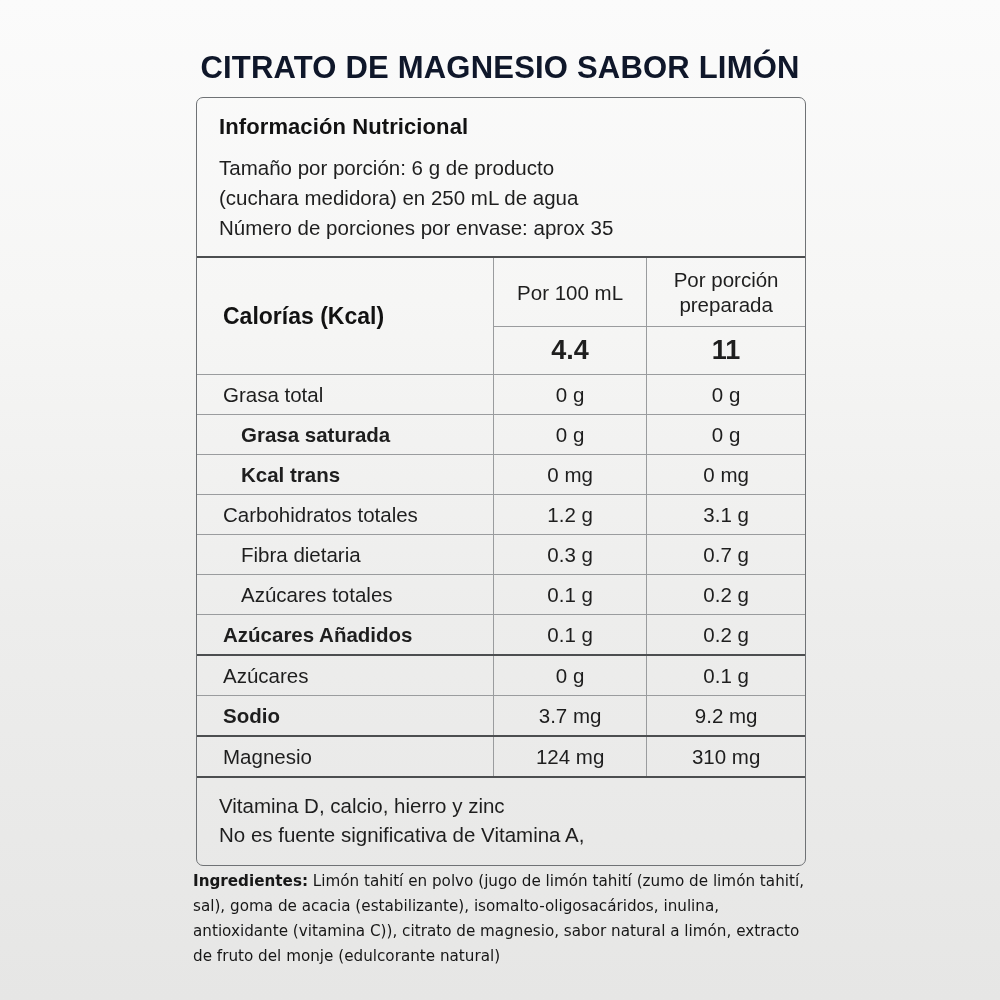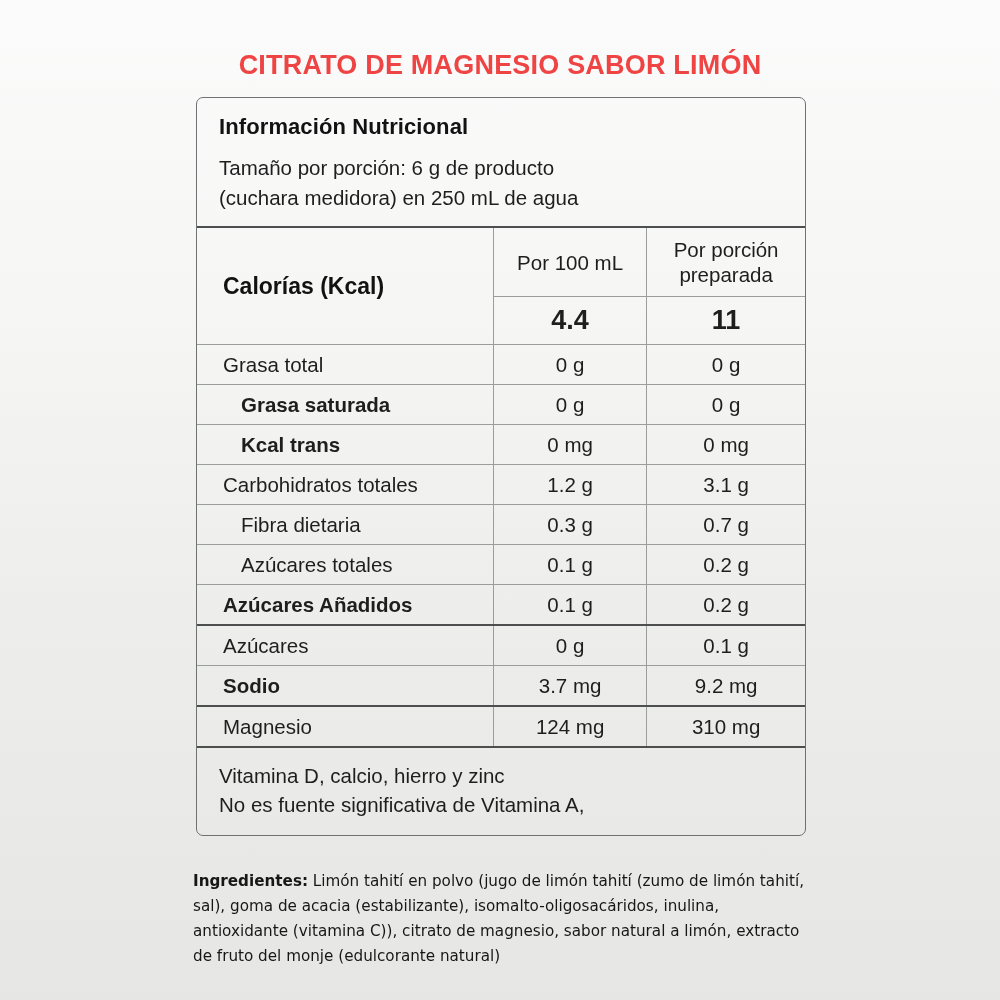--- a/index.html
+++ b/index.html
@@ -24,24 +24,24 @@
   }
 
   
   .product-title {
     position: absolute;
     top: 50px;
     left: 0;
     width: 1000px;
     text-align: center;
     font-family: "Liberation Sans", sans-serif;
-    font-size: 27px;
+    font-size: 31px;
     font-weight: bold;
     letter-spacing: 0.2px;
-    color: #ef4444;
+    color: #0f172a;
   }
 
   
   .panel {
     position: absolute;
     left: 196px;
     top: 97px;
     width: 610px;
     box-sizing: border-box;
     border: 1.6px solid #6f7275;
@@ -156,20 +156,21 @@
 <div class="page">
 
   <div class="product-title">CITRATO DE MAGNESIO SABOR LIMÓN</div>
 
   <div class="panel">
 
     <div class="serving-block">
       <div class="panel-heading">Información Nutricional</div>
       <div class="serving-line">Tamaño por porción: 6 g de producto</div>
       <div class="serving-line">(cuchara medidora) en 250 mL de agua</div>
+      <div class="serving-line">Número de porciones por envase: aprox 35</div>
     </div>
 
     <table class="nut-table">
       <colgroup>
         <col class="c-name">
           <col class="c-v1">
           <col class="c-v2">
       </colgroup>
       <tbody>
 

